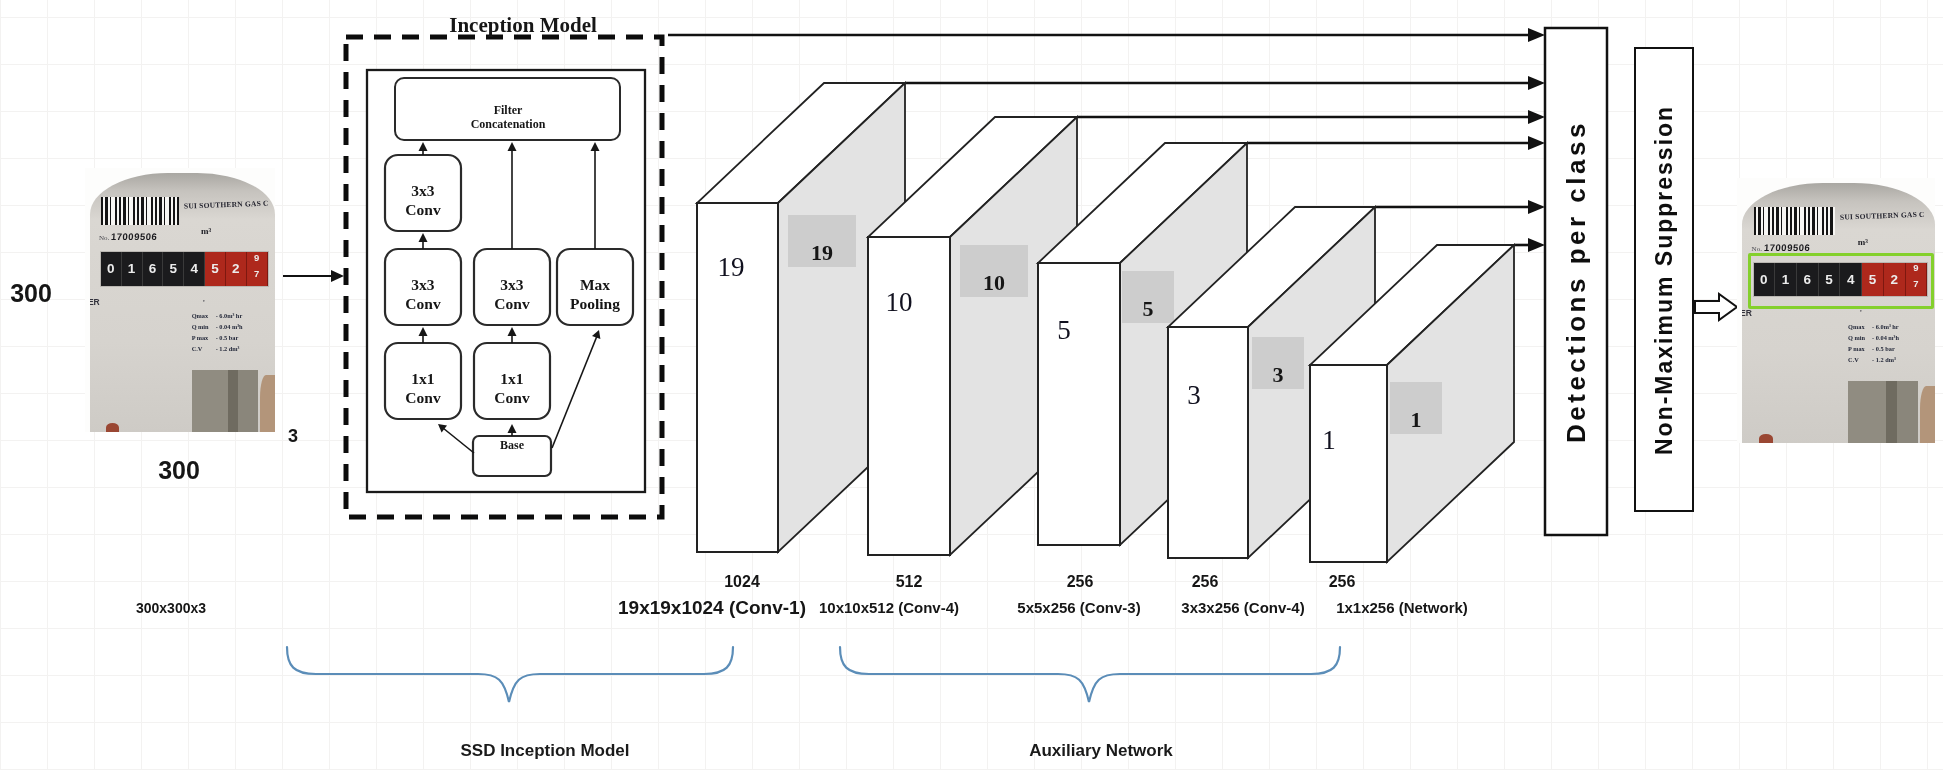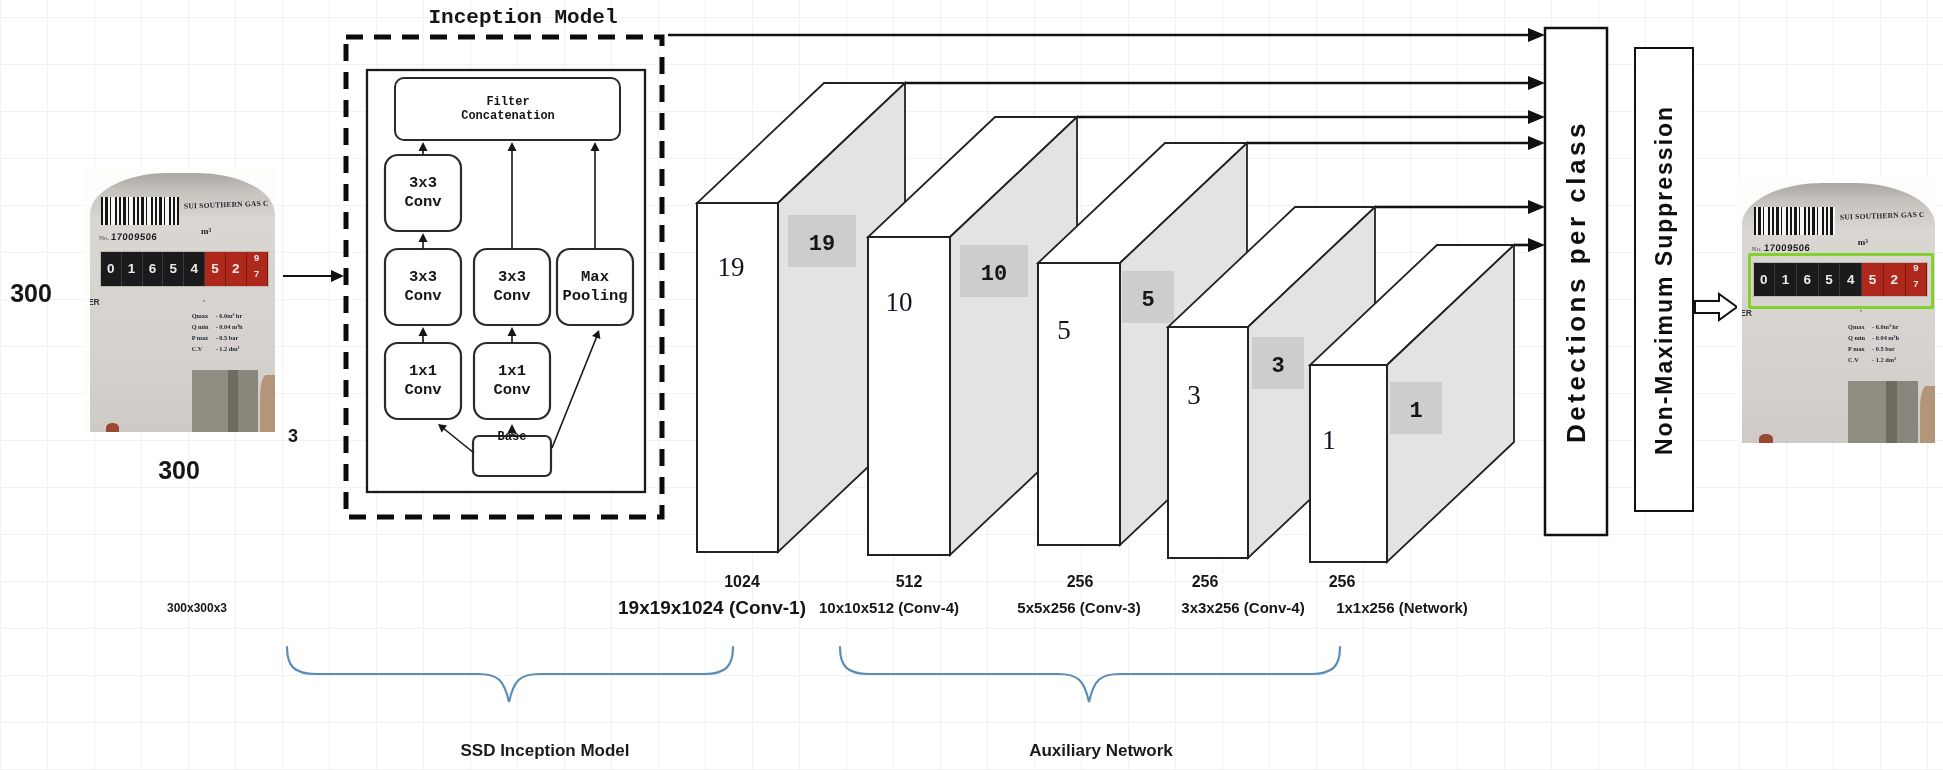--- a/index.html
+++ b/index.html
@@ -4,21 +4,21 @@
 <style>
   html,body{margin:0;padding:0;background:#fff;}
   .canvas{position:relative;width:1943px;height:770px;background:#fff;overflow:hidden;
     background-image:
       repeating-linear-gradient(90deg,#f3f2f1 0 1px,transparent 1px 47px),
       repeating-linear-gradient(0deg,#f3f2f1 0 1px,transparent 1px 47px);
     font-family:"Liberation Sans",sans-serif;}
   svg.layer{position:absolute;left:0;top:0;}
   .lbl{position:absolute;transform:translate(-50%,-50%);white-space:pre-line;text-align:center;color:#161616;line-height:1.2;}
   .sans-b{font-family:"Liberation Sans",sans-serif;font-weight:bold;}
-  .serif-b{font-family:Liberation Mono, monospace;font-weight:bold;}
+  .serif-b{font-family:Liberation Serif, serif;font-weight:bold;margin-top:8px;}
   .serif{font-family:"Liberation Serif",serif;}
   .vert{position:absolute;display:flex;align-items:center;justify-content:center;
     writing-mode:vertical-rl;transform:rotate(180deg);font-weight:bold;color:#0e0e0e;
     font-family:"Liberation Sans",sans-serif;}
   
   .meter{position:absolute;background:#fdfdfc;}
   .m-body{position:absolute;left:2.5%;right:0;top:2%;bottom:0;
     background:linear-gradient(180deg,#a9a7a2 0%,#c6c3be 7%,#dad7d2 18%,#d6d3ce 65%,#cecbc6 100%);
     border-radius:42% 42% 0 0 / 16% 16% 0 0;overflow:hidden;}
   .m-barcode{position:absolute;left:6%;top:9%;width:42%;height:11%;
@@ -147,21 +147,21 @@
     <rect x="1635" y="48" width="58" height="463" fill="#fff" stroke="#111" stroke-width="2"></rect>
 
     <polygon points="1695,301 1719,301 1719,294 1737,307 1719,320 1719,313 1695,313" fill="#fff" stroke="#111" stroke-width="2"></polygon>
 
     <path d="M 287,647 C 287,666 294,674 316,674 L 478,674 C 498,674 504,680 509,702 C 514,680 520,674 540,674 L 704,674 C 726,674 733,666 733,647" fill="none" stroke="#5b8db8" stroke-width="2.2" stroke-linecap="round"></path>
     <path d="M 840,647 C 840,666 847,674 869,674 L 1058,674 C 1078,674 1084,680 1089,702 C 1094,680 1100,674 1120,674 L 1311,674 C 1333,674 1340,666 1340,647" fill="none" stroke="#5b8db8" stroke-width="2.2" stroke-linecap="round"></path>
   </svg>
 
   <div class="lbl sans-b" style="left:31px;top:293px;font-size:25px;">300</div>
   <div class="lbl sans-b" style="left:179px;top:470px;font-size:25px;">300</div>
-  <div class="lbl sans-b" style="left:197px;top:608px;font-size:12px;">300x300x3</div>
+  <div class="lbl sans-b" style="left:171px;top:608px;font-size:14px;">300x300x3</div>
   <div class="lbl sans-b" style="left:293px;top:437px;font-size:18px;">3</div>
 
   <div class="lbl serif-b" style="left:523px;top:18px;font-size:21px;">Inception Model</div>
   <div class="lbl serif-b" style="left:508px;top:109px;font-size:12px;">Filter
 Concatenation</div>
   <div class="lbl serif-b" style="left:423px;top:193px;font-size:15.5px;">3x3
 Conv</div>
   <div class="lbl serif-b" style="left:423px;top:287px;font-size:15.5px;">3x3
 Conv</div>
   <div class="lbl serif-b" style="left:512px;top:287px;font-size:15.5px;">3x3

